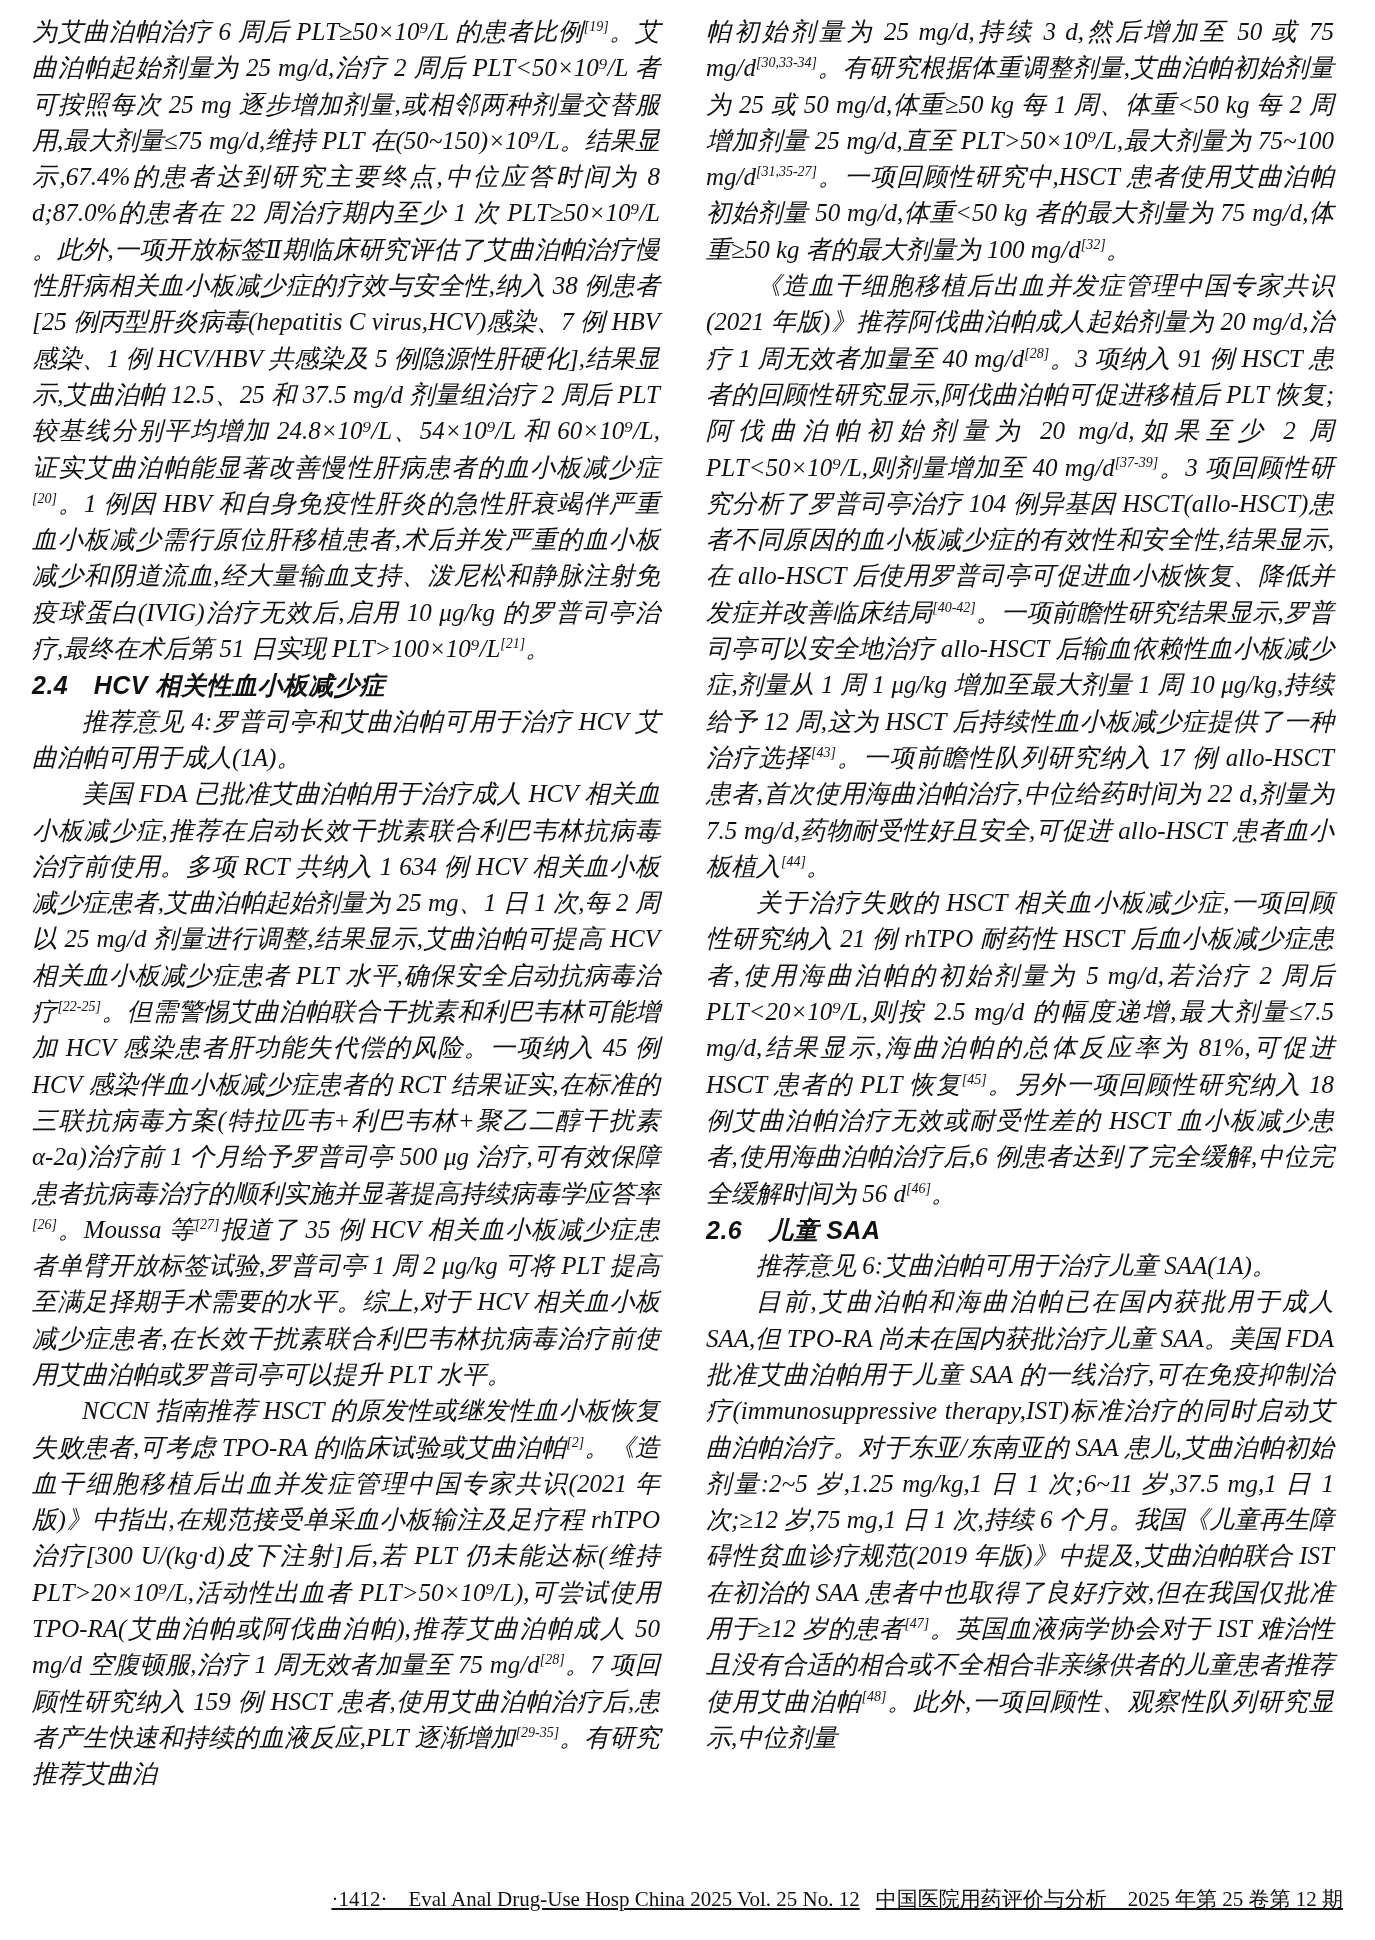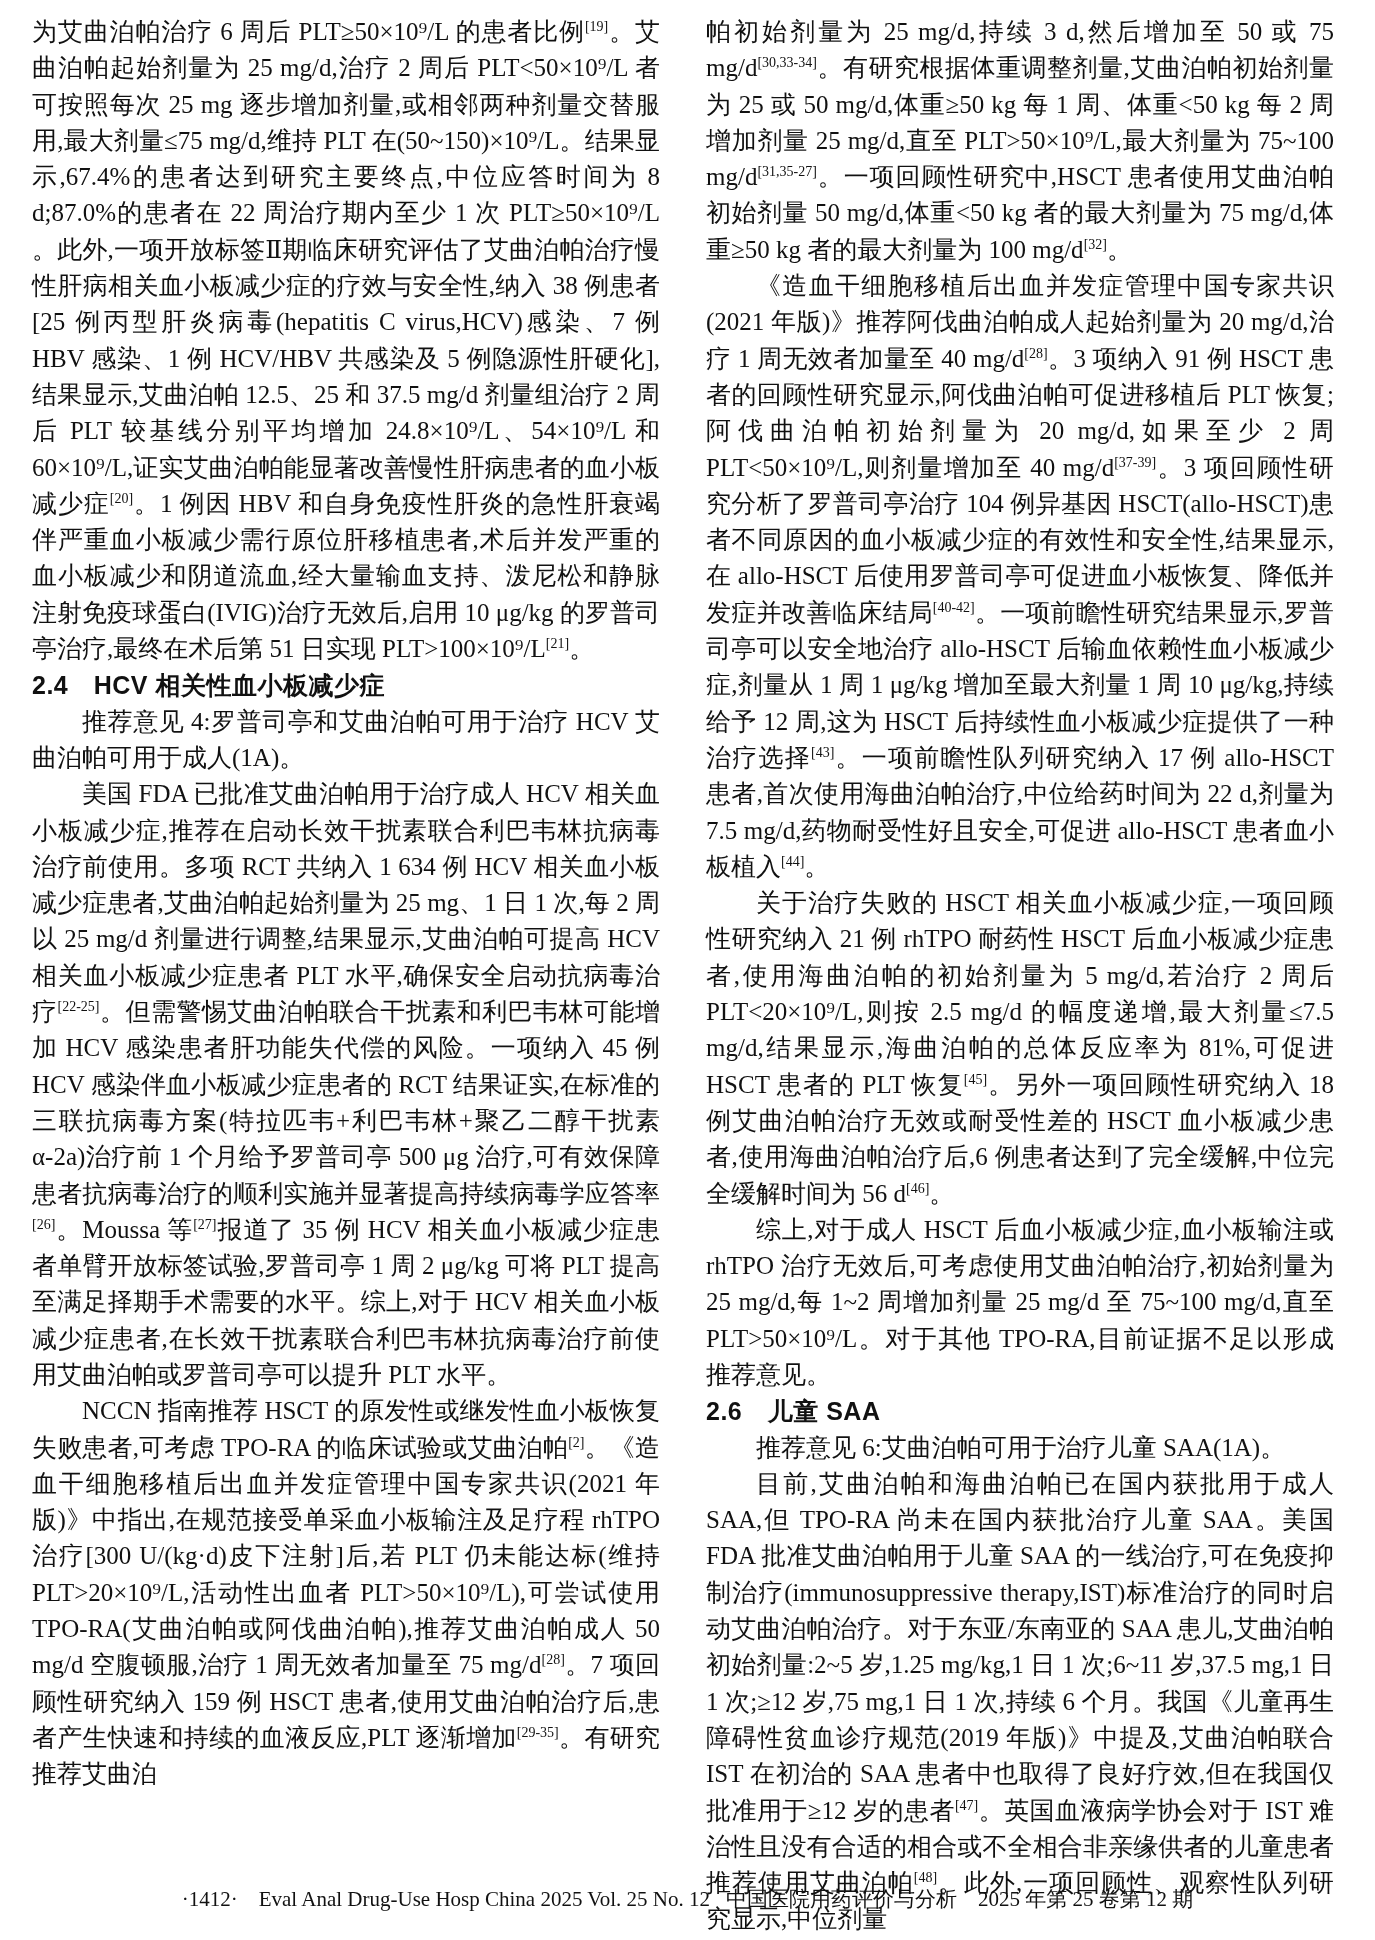--- a/index.html
+++ b/index.html
@@ -6,20 +6,21 @@
   body{
     width:1375px;height:1940px;position:relative;overflow:hidden;
     font-family:"Liberation Serif","DejaVu Serif",serif;
     color:#111;
     -webkit-font-smoothing:antialiased;
   }
   .page{
     position:absolute;top:0;left:0;right:0;bottom:0;
     padding:14px 32px 8px 32px;
     box-sizing:border-box;
+    font-style:italic;
   }
   .columns{
     display:flex;
     gap:46px;
   }
   .column{
     width:628px;
     font-size:25px;
     line-height:36.3px;
     text-align:justify;
@@ -38,45 +39,45 @@
     font-size:0.56em;
     line-height:0;
     vertical-align:super;
     letter-spacing:0;
   }
   .footer{
     position:absolute;
     left:32px;right:32px;
     top:1886px;
     display:flex;
-    justify-content:center;
+    justify-content:flex-end;
     align-items:baseline;
     font-size:21px;
     line-height:26px;
+    text-decoration:underline;
   }
   .footer .f-left{font-family:"Liberation Serif","DejaVu Serif",serif;}
   .footer .f-right{font-family:"Liberation Serif","DejaVu Serif",serif;margin-left:16px;}
 </style>
 </head>
 <body>
 
 <div class="page">
   <div class="columns">
     <div class="column">
         <div class="block continuation">为艾曲泊帕治疗 6 周后 PLT≥50×10⁹/L 的患者比例<sup>[19]</sup>。艾曲泊帕起始剂量为 25 mg/d,治疗 2 周后 PLT&lt;50×10⁹/L 者可按照每次 25 mg 逐步增加剂量,或相邻两种剂量交替服用,最大剂量≤75 mg/d,维持 PLT 在(50~150)×10⁹/L。结果显示,67.4%的患者达到研究主要终点,中位应答时间为 8 d;87.0%的患者在 22 周治疗期内至少 1 次 PLT≥50×10⁹/L 。此外,一项开放标签Ⅱ期临床研究评估了艾曲泊帕治疗慢性肝病相关血小板减少症的疗效与安全性,纳入 38 例患者[25 例丙型肝炎病毒(hepatitis C virus,HCV)感染、7 例 HBV 感染、1 例 HCV/HBV 共感染及 5 例隐源性肝硬化],结果显示,艾曲泊帕 12.5、25 和 37.5 mg/d 剂量组治疗 2 周后 PLT 较基线分别平均增加 24.8×10⁹/L、54×10⁹/L 和 60×10⁹/L,证实艾曲泊帕能显著改善慢性肝病患者的血小板减少症<sup>[20]</sup>。1 例因 HBV 和自身免疫性肝炎的急性肝衰竭伴严重血小板减少需行原位肝移植患者,术后并发严重的血小板减少和阴道流血,经大量输血支持、泼尼松和静脉注射免疫球蛋白(IVIG)治疗无效后,启用 10 μg/kg 的罗普司亭治疗,最终在术后第 51 日实现 PLT&gt;100×10⁹/L<sup>[21]</sup>。</div>
         <div class="block heading">2.4　HCV 相关性血小板减少症</div>
         <div class="block paragraph">推荐意见 4:罗普司亭和艾曲泊帕可用于治疗 HCV 艾曲泊帕可用于成人(1A)。</div>
         <div class="block paragraph">美国 FDA 已批准艾曲泊帕用于治疗成人 HCV 相关血小板减少症,推荐在启动长效干扰素联合利巴韦林抗病毒治疗前使用。多项 RCT 共纳入 1 634 例 HCV 相关血小板减少症患者,艾曲泊帕起始剂量为 25 mg、1 日 1 次,每 2 周以 25 mg/d 剂量进行调整,结果显示,艾曲泊帕可提高 HCV 相关血小板减少症患者 PLT 水平,确保安全启动抗病毒治疗<sup>[22-25]</sup>。但需警惕艾曲泊帕联合干扰素和利巴韦林可能增加 HCV 感染患者肝功能失代偿的风险。一项纳入 45 例 HCV 感染伴血小板减少症患者的 RCT 结果证实,在标准的三联抗病毒方案(特拉匹韦+利巴韦林+聚乙二醇干扰素 α-2a)治疗前 1 个月给予罗普司亭 500 μg 治疗,可有效保障患者抗病毒治疗的顺利实施并显著提高持续病毒学应答率<sup>[26]</sup>。Moussa 等<sup>[27]</sup>报道了 35 例 HCV 相关血小板减少症患者单臂开放标签试验,罗普司亭 1 周 2 μg/kg 可将 PLT 提高至满足择期手术需要的水平。综上,对于 HCV 相关血小板减少症患者,在长效干扰素联合利巴韦林抗病毒治疗前使用艾曲泊帕或罗普司亭可以提升 PLT 水平。</div>
         <div class="block paragraph">NCCN 指南推荐 HSCT 的原发性或继发性血小板恢复失败患者,可考虑 TPO-RA 的临床试验或艾曲泊帕<sup>[2]</sup>。《造血干细胞移植后出血并发症管理中国专家共识(2021 年版)》中指出,在规范接受单采血小板输注及足疗程 rhTPO 治疗[300 U/(kg·d)皮下注射]后,若 PLT 仍未能达标(维持 PLT&gt;20×10⁹/L,活动性出血者 PLT&gt;50×10⁹/L),可尝试使用 TPO-RA(艾曲泊帕或阿伐曲泊帕),推荐艾曲泊帕成人 50 mg/d 空腹顿服,治疗 1 周无效者加量至 75 mg/d<sup>[28]</sup>。7 项回顾性研究纳入 159 例 HSCT 患者,使用艾曲泊帕治疗后,患者产生快速和持续的血液反应,PLT 逐渐增加<sup>[29-35]</sup>。有研究推荐艾曲泊</div>
       </div>
     <div class="column">
         <div class="block continuation">帕初始剂量为 25 mg/d,持续 3 d,然后增加至 50 或 75 mg/d<sup>[30,33-34]</sup>。有研究根据体重调整剂量,艾曲泊帕初始剂量为 25 或 50 mg/d,体重≥50 kg 每 1 周、体重&lt;50 kg 每 2 周增加剂量 25 mg/d,直至 PLT&gt;50×10⁹/L,最大剂量为 75~100 mg/d<sup>[31,35-27]</sup>。一项回顾性研究中,HSCT 患者使用艾曲泊帕初始剂量 50 mg/d,体重&lt;50 kg 者的最大剂量为 75 mg/d,体重≥50 kg 者的最大剂量为 100 mg/d<sup>[32]</sup>。</div>
         <div class="block paragraph">《造血干细胞移植后出血并发症管理中国专家共识(2021 年版)》推荐阿伐曲泊帕成人起始剂量为 20 mg/d,治疗 1 周无效者加量至 40 mg/d<sup>[28]</sup>。3 项纳入 91 例 HSCT 患者的回顾性研究显示,阿伐曲泊帕可促进移植后 PLT 恢复;阿伐曲泊帕初始剂量为 20 mg/d,如果至少 2 周 PLT&lt;50×10⁹/L,则剂量增加至 40 mg/d<sup>[37-39]</sup>。3 项回顾性研究分析了罗普司亭治疗 104 例异基因 HSCT(allo-HSCT)患者不同原因的血小板减少症的有效性和安全性,结果显示,在 allo-HSCT 后使用罗普司亭可促进血小板恢复、降低并发症并改善临床结局<sup>[40-42]</sup>。一项前瞻性研究结果显示,罗普司亭可以安全地治疗 allo-HSCT 后输血依赖性血小板减少症,剂量从 1 周 1 μg/kg 增加至最大剂量 1 周 10 μg/kg,持续给予 12 周,这为 HSCT 后持续性血小板减少症提供了一种治疗选择<sup>[43]</sup>。一项前瞻性队列研究纳入 17 例 allo-HSCT 患者,首次使用海曲泊帕治疗,中位给药时间为 22 d,剂量为 7.5 mg/d,药物耐受性好且安全,可促进 allo-HSCT 患者血小板植入<sup>[44]</sup>。</div>
         <div class="block paragraph">关于治疗失败的 HSCT 相关血小板减少症,一项回顾性研究纳入 21 例 rhTPO 耐药性 HSCT 后血小板减少症患者,使用海曲泊帕的初始剂量为 5 mg/d,若治疗 2 周后 PLT&lt;20×10⁹/L,则按 2.5 mg/d 的幅度递增,最大剂量≤7.5 mg/d,结果显示,海曲泊帕的总体反应率为 81%,可促进 HSCT 患者的 PLT 恢复<sup>[45]</sup>。另外一项回顾性研究纳入 18 例艾曲泊帕治疗无效或耐受性差的 HSCT 血小板减少患者,使用海曲泊帕治疗后,6 例患者达到了完全缓解,中位完全缓解时间为 56 d<sup>[46]</sup>。</div>
-        <div class="block paragraph">综上,对于成人 HSCT 后血小板减少症,血小板输注或 rhTPO 治疗无效后,可考虑使用艾曲泊帕治疗,初始剂量为 25 mg/d,每 1~2 周增加剂量 25 mg/d 至 75~100 mg/d,直至 PLT&gt;50×10⁹/L。对于其他 TPO-RA,目前证据不足以形成推荐意见。</div>
         <div class="block heading">2.6　儿童 SAA</div>
         <div class="block paragraph">推荐意见 6:艾曲泊帕可用于治疗儿童 SAA(1A)。</div>
         <div class="block paragraph">目前,艾曲泊帕和海曲泊帕已在国内获批用于成人 SAA,但 TPO-RA 尚未在国内获批治疗儿童 SAA。美国 FDA 批准艾曲泊帕用于儿童 SAA 的一线治疗,可在免疫抑制治疗(immunosuppressive therapy,IST)标准治疗的同时启动艾曲泊帕治疗。对于东亚/东南亚的 SAA 患儿,艾曲泊帕初始剂量:2~5 岁,1.25 mg/kg,1 日 1 次;6~11 岁,37.5 mg,1 日 1 次;≥12 岁,75 mg,1 日 1 次,持续 6 个月。我国《儿童再生障碍性贫血诊疗规范(2019 年版)》中提及,艾曲泊帕联合 IST 在初治的 SAA 患者中也取得了良好疗效,但在我国仅批准用于≥12 岁的患者<sup>[47]</sup>。英国血液病学协会对于 IST 难治性且没有合适的相合或不全相合非亲缘供者的儿童患者推荐使用艾曲泊帕<sup>[48]</sup>。此外,一项回顾性、观察性队列研究显示,中位剂量</div>
       </div>
   </div>
 </div>
 
 <div class="footer">
   <span class="f-left">·1412·　Eval Anal Drug-Use Hosp China 2025 Vol. 25 No. 12</span>
   <span class="f-right">中国医院用药评价与分析　2025 年第 25 卷第 12 期</span>

